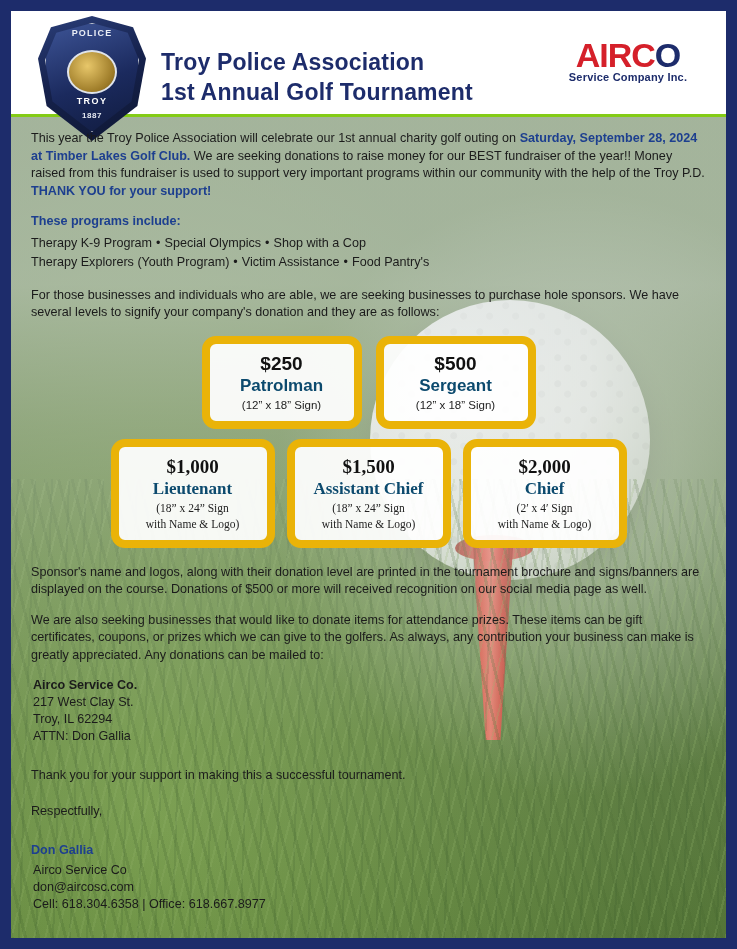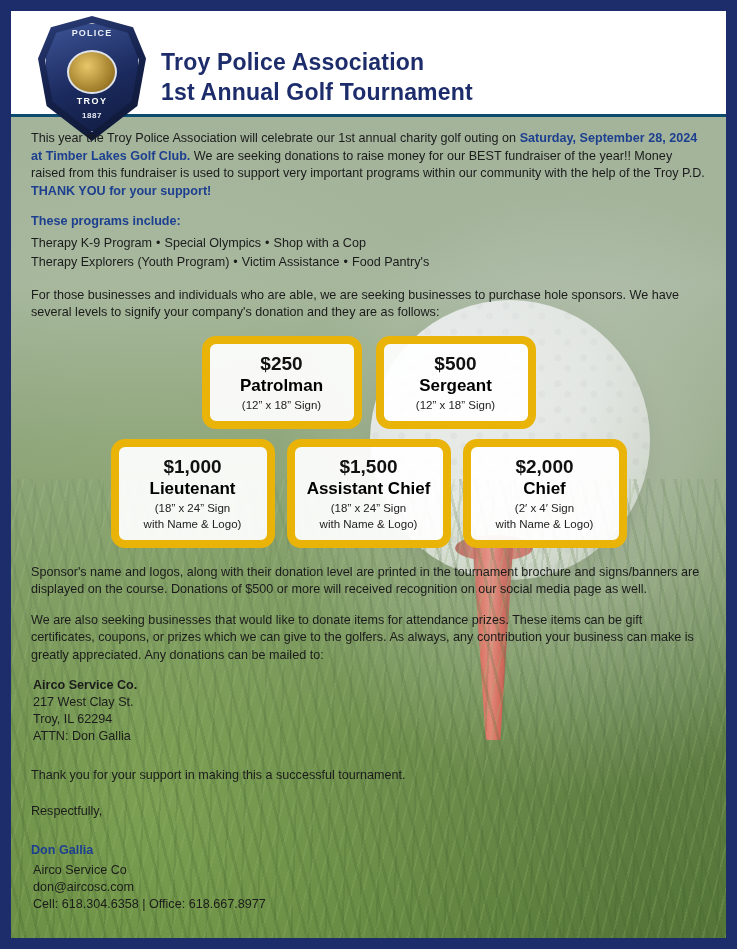--- a/index.html
+++ b/index.html
@@ -62,21 +62,21 @@
   .page{position:absolute;inset:0;}
   .border-bar-top{position:absolute;left:0;right:0;top:0;height:11px;background:#1d2c6b;}
   .border-bar-bottom{position:absolute;left:0;right:0;bottom:0;height:11px;background:#1d2c6b;}
   .border-left{position:absolute;left:0;top:0;bottom:0;width:11px;background:#1d2c6b;}
   .border-right{position:absolute;right:0;top:0;bottom:0;width:11px;background:#1d2c6b;}
 
   
   .header{
     position:absolute;left:11px;right:11px;top:11px;height:103px;
     background:#ffffff;
-    border-bottom:3px solid #0c4a6e;
+    border-bottom:3px solid #84cc16;
   }
   .header-title{
     position:absolute;left:150px;top:36px;width:440px;
     color:#1d2c6b;font-size:23px;font-weight:bold;line-height:30px;letter-spacing:.2px;
   }
   
   .badge{
     position:absolute;left:27px;top:5px;width:108px;height:125px;
   }
   .badge-shape{
@@ -143,23 +143,23 @@
   .levels-row.row2{gap:12px;margin-top:10px;}
   .level{
     background:rgba(255,255,255,0.93);
     border:8px solid #eab308;
     border-radius:14px;
     text-align:center;
     padding:8px 10px 9px 10px;
     box-sizing:border-box;
   }
   .row1 .level{width:160px;}
-  .row2 .level{width:164px;}
+  .row2 .level{width:164px;font-family:Liberation Serif, serif;}
   .level .amount{font-size:19px;font-weight:bold;color:#111;line-height:23px;}
-  .level .rank{font-size:17px;font-weight:bold;color:#000000;line-height:21px;}
+  .level .rank{font-size:17px;font-weight:bold;color:#0c4a6e;line-height:21px;}
   .level .size{font-size:11.5px;color:#222;line-height:14px;margin-top:2px;}
 
   .after-levels{margin-top:16px;}
   .addr{margin:2px;line-height:17px;}
   .addr .bold{font-weight:bold;}
   .sig-name{color:#1d3f8f;font-weight:bold;margin:0;}
 </style>
 </head>
 <body>
 
@@ -185,20 +185,24 @@
       <div class="badge-seal"></div>
       <div class="badge-mid-text">TROY</div>
       <div class="badge-year">1887</div>
     </div>
 
     <div class="header-title">
       <div>Troy Police Association</div>
       <div>1st Annual Golf Tournament</div>
     </div>
 
+    <div class="airco">
+      <div class="airco-main"><span>AIRC</span><span class="o">O</span></div>
+      <div class="airco-sub">Service Company Inc.</div>
+    </div>
   </div>
 
   <div class="content">
 
     <p><span>This year the Troy Police Association will celebrate our 1st annual charity golf outing on </span><span class="blue">Saturday, September 28, 2024 at Timber Lakes Golf Club.</span><span> We are seeking donations to raise money for our BEST fundraiser of the year!! Money raised from this fundraiser is used to support very important programs within our community with the help of the Troy P.D. </span><span class="blue-thanks">THANK YOU for your support!</span></p>
 
     <p class="progs-head">These programs include:</p>
     <p class="progs-line">
       <span>Therapy K-9 Program</span><span class="dot">•</span><span>Special Olympics</span><span class="dot">•</span><span>Shop with a Cop</span>
     </p>

